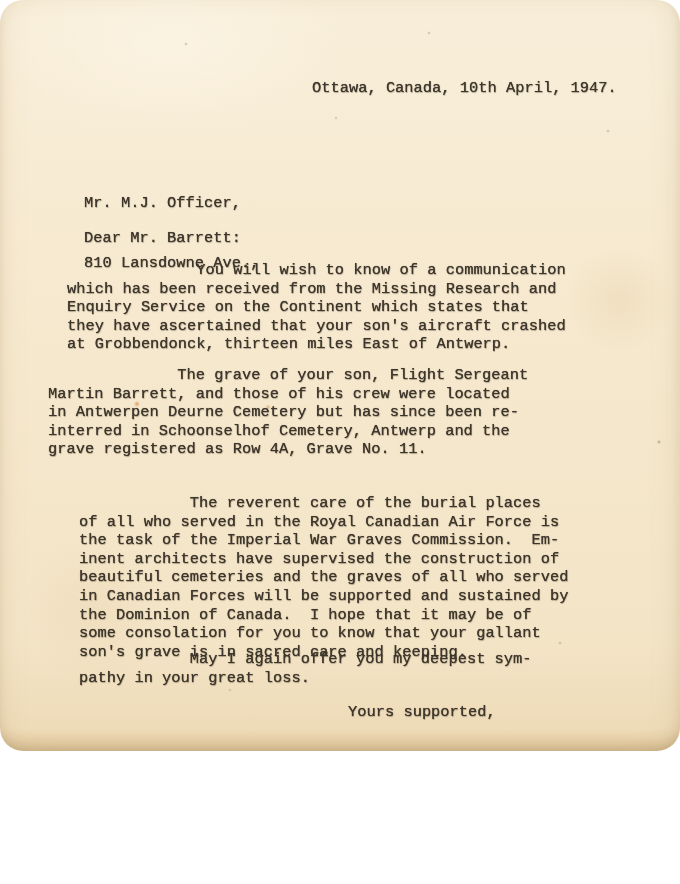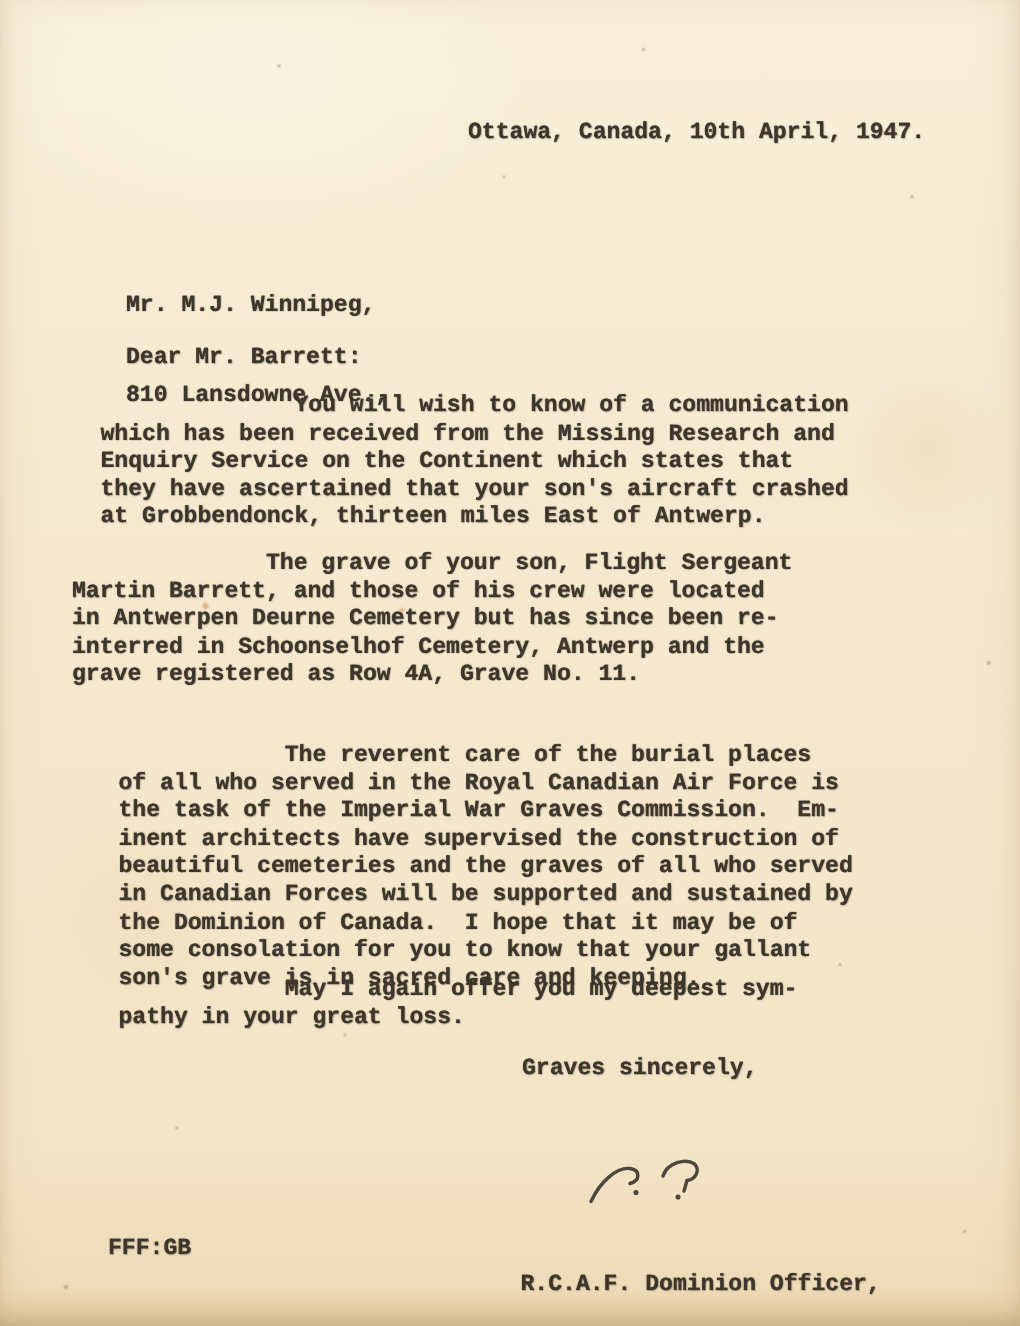--- a/index.html
+++ b/index.html
@@ -3,24 +3,24 @@
 <meta charset="utf-8">
 <style>
   html, body {
     margin: 0;
     padding: 0;
     background: #ffffff;
   }
   .paper {
     position: relative;
     width: 680px;
-    height: 884px;
+    height: 751px;
     overflow: hidden;
     font-family: "Liberation Mono", "DejaVu Sans Mono", monospace;
-    font-weight: 700;
+    font-weight: 400;
     font-size: 15.4px;
     color: #3d362c;
     text-shadow: 0 0 0.7px rgba(55,45,32,0.85), 0.5px 0.6px 0.9px rgba(70,58,40,0.35);
     background:
       
       radial-gradient(circle 2.2px at 137px 404px, rgba(203,121,47,0.65), rgba(203,121,47,0) 3.2px),
       radial-gradient(circle 1.6px at 268px 407px, rgba(190,120,60,0.5), rgba(190,120,60,0) 2.6px),
       
       radial-gradient(circle 1.4px at 88px 258px,  rgba(90,75,50,0.5),  rgba(90,75,50,0) 2.2px),
       radial-gradient(circle 1px   at 186px 44px,  rgba(120,100,70,0.45), rgba(120,100,70,0) 1.8px),
@@ -37,37 +37,38 @@
       
       radial-gradient(circle 55px at 620px 300px, rgba(223,196,148,0.25), rgba(223,196,148,0) 55px),
       radial-gradient(circle 70px at 90px 610px,  rgba(228,200,155,0.2),  rgba(228,200,155,0) 70px),
       radial-gradient(ellipse 260px 140px at 25% 6%, rgba(255,250,238,0.45), rgba(255,250,238,0) 70%),
       
       linear-gradient(180deg, #f8eed9 0%, #f6e9cf 40%, #f3e4c6 86%, #eedbb8 97%, #e3cca2 100%);
     box-shadow:
       inset 0 -9px 16px -8px rgba(150,115,70,0.45),
       inset -14px 0 34px -22px rgba(170,140,95,0.35),
       inset 14px 0 34px -24px rgba(175,145,100,0.28);
+    border-radius: 23px;
   }
   .abs { position: absolute; white-space: pre; }
   .para { line-height: 18.6px; }
   .addr { line-height: 20px; }
   .sigblock { line-height: 20px; }
   .signature-svg { position: absolute; left: 390px; top: 770px; }
   .signature-svg path, .signature-svg circle { opacity: 0.88; }
 </style>
 </head>
 <body>
 
 <div class="paper">
 
   <div class="abs" style="left:312px; top:79px;">Ottawa, Canada, 10th April, 1947.</div>
 
   <div class="abs addr" style="left:84px; top:153px;">
-    <div>Mr. M.J. Winnipeg,</div>
+    <div>Mr. M.J. Officer,</div>
     <div>810 Lansdowne Ave.,</div>
   </div>
 
   <div class="abs" style="left:84px; top:229px;">Dear Mr. Barrett:</div>
 
   <div class="abs para" style="left:67px; top:261px;">              You will wish to know of a communication
 which has been received from the Missing Research and
 Enquiry Service on the Continent which states that
 they have ascertained that your son's aircraft crashed
 at Grobbendonck, thirteen miles East of Antwerp.</div>
@@ -84,21 +85,21 @@
 inent architects have supervised the construction of
 beautiful cemeteries and the graves of all who served
 in Canadian Forces will be supported and sustained by
 the Dominion of Canada.  I hope that it may be of
 some consolation for you to know that your gallant
 son's grave is in sacred care and keeping.</div>
 
   <div class="abs para" style="left:79px; top:650px;">            May I again offer you my deepest sym-
 pathy in your great loss.</div>
 
-  <div class="abs" style="left:348px; top:703px;">Graves sincerely,</div>
+  <div class="abs" style="left:348px; top:703px;">Yours supported,</div>
 
   <svg class="signature-svg" width="85" height="36" viewBox="0 0 85 36">
     <path d="M4,31 C10,18 21,8 30,9 C37,10 37,17 30,19" fill="none" stroke="#35302a" stroke-width="2.3" stroke-linecap="round"></path>
     <circle cx="34" cy="25" r="1.7" fill="#35302a"></circle>
     <path d="M52,14 C55,5 67,2 73,6 C77,10 74,16 68,17 L66,24" fill="none" stroke="#35302a" stroke-width="2.3" stroke-linecap="round"></path>
     <circle cx="62" cy="28" r="1.7" fill="#35302a"></circle>
   </svg>
 
   <div class="abs sigblock" style="left:347px; top:806px;">
     <div>R.C.A.F. Dominion Officer,</div>

